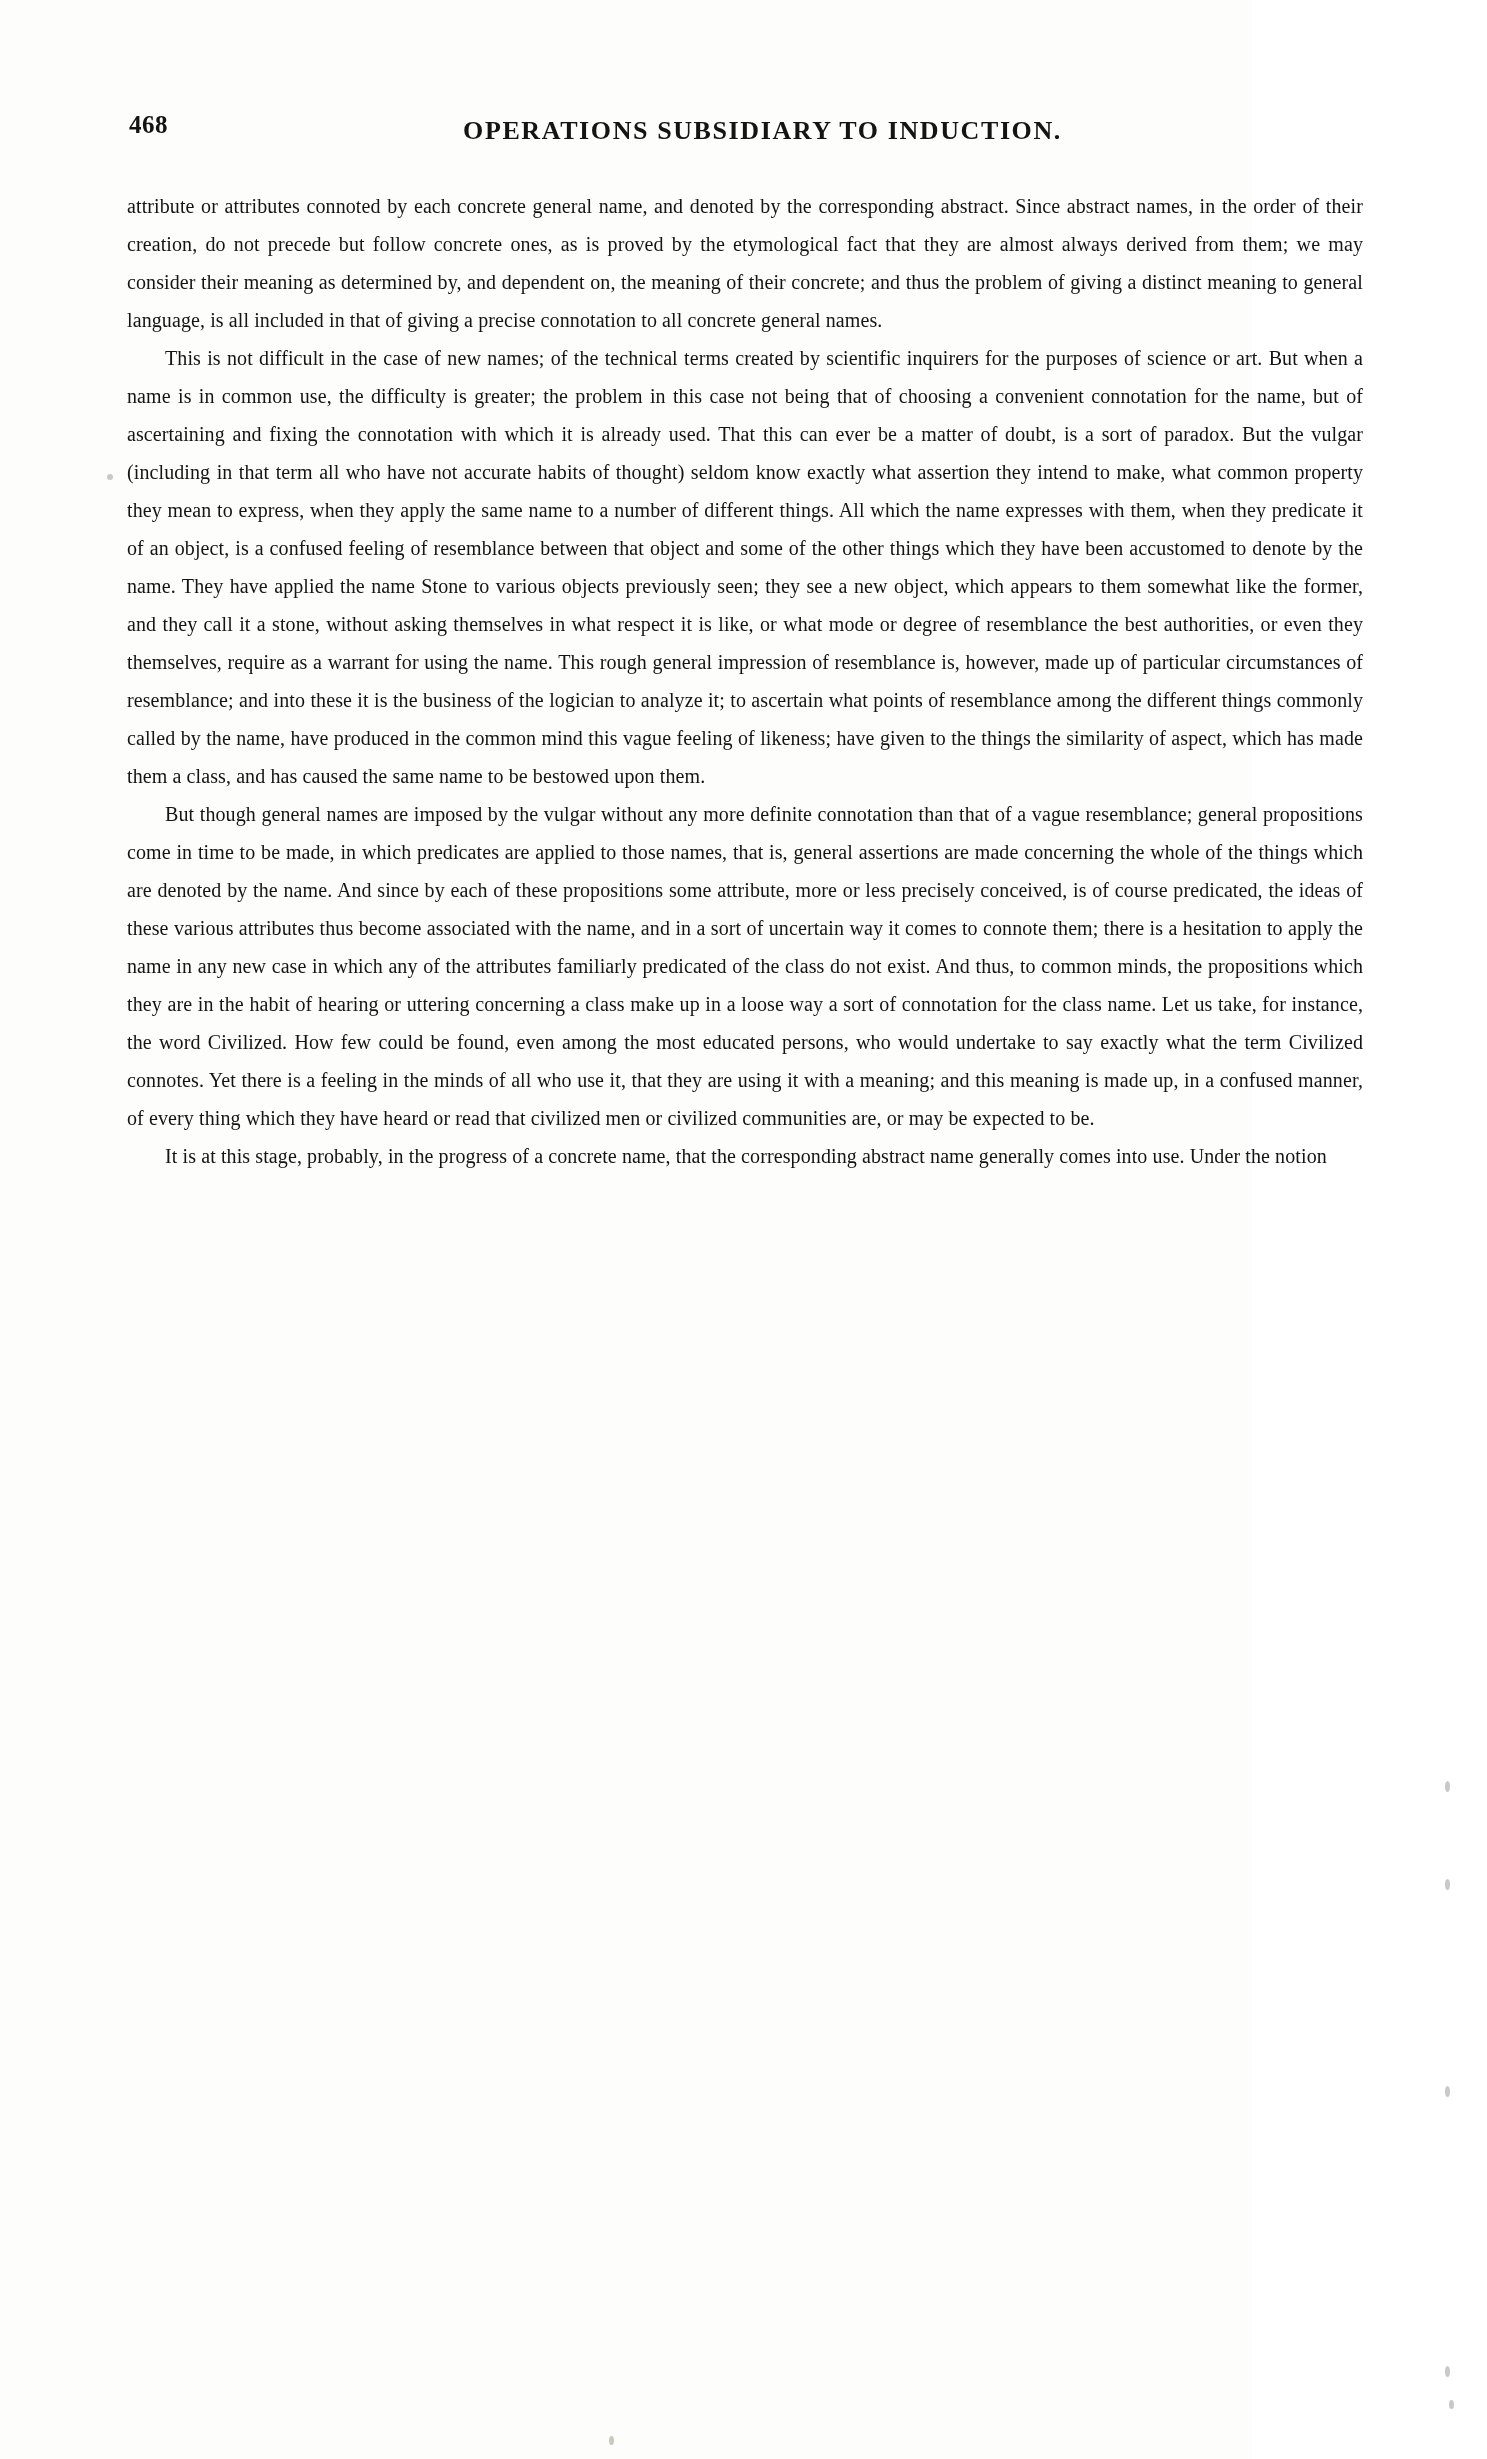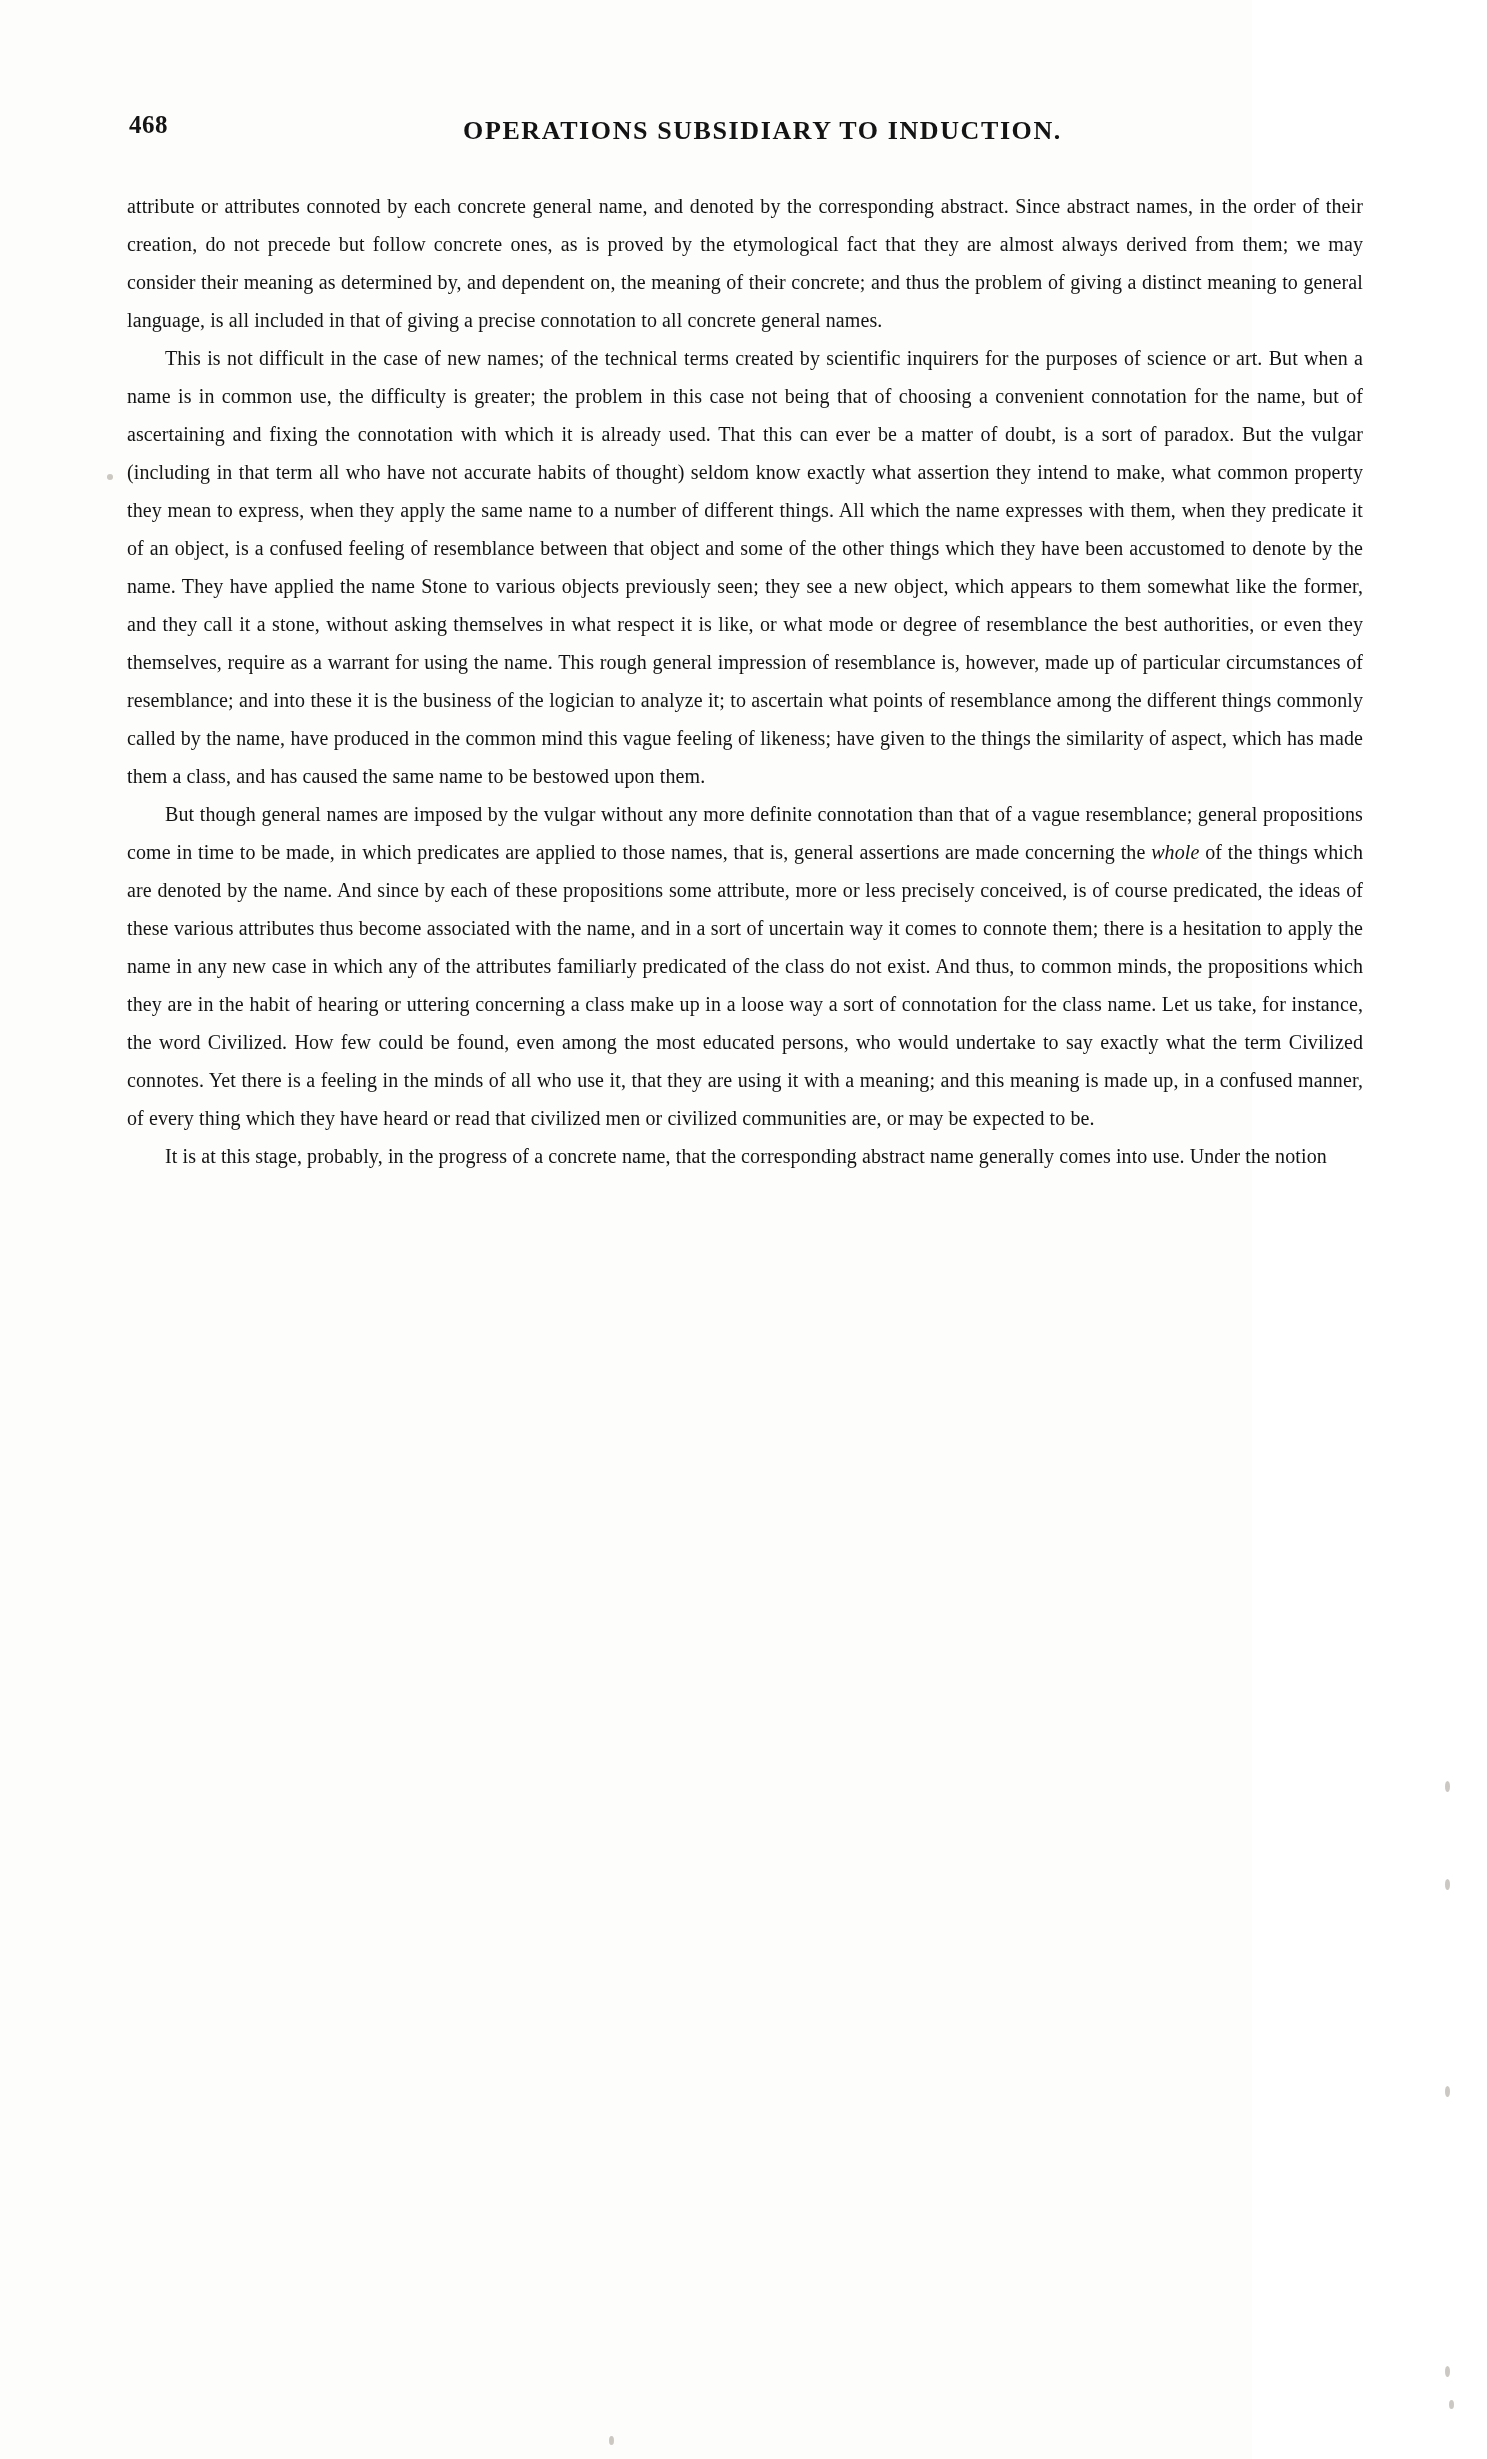--- a/index.html
+++ b/index.html
@@ -65,21 +65,20 @@
   }
   .body-text p {
     margin: 0;
     text-indent: 38px;
     text-align: justify;
   }
   .body-text p.no-indent {
     text-indent: 0;
   }
   .body-text p .it {
-    font-style: italic;
   }
   
   .speck {
     position: absolute;
     background: #b9b4ad;
     border-radius: 50%;
     opacity: 0.75;
   }
 </style>
 </head>

